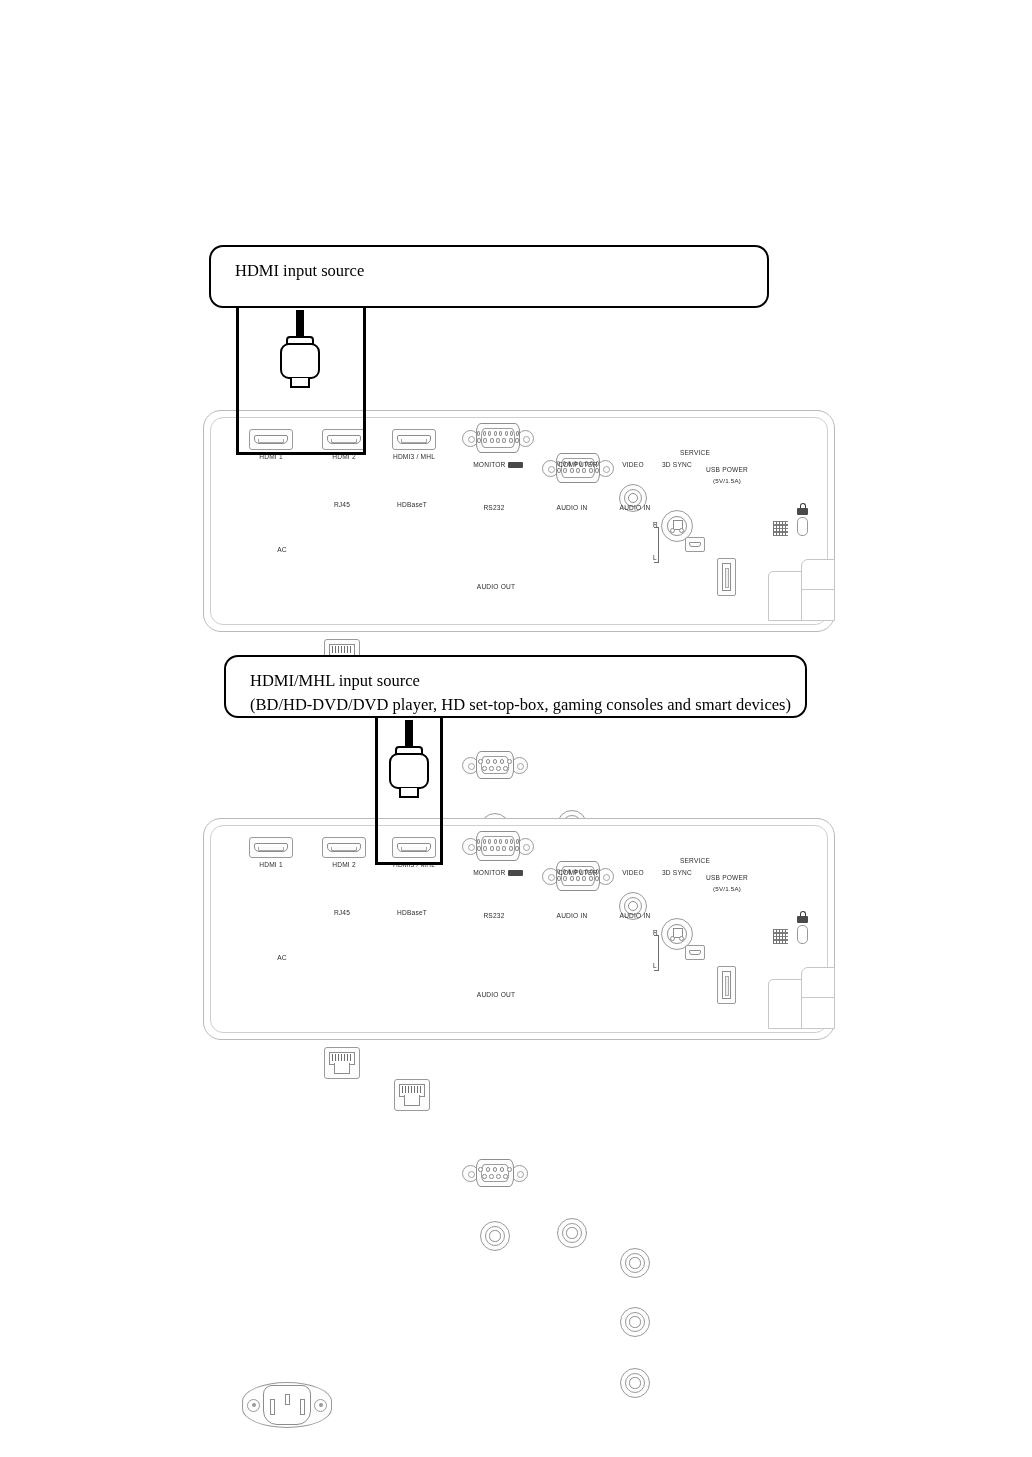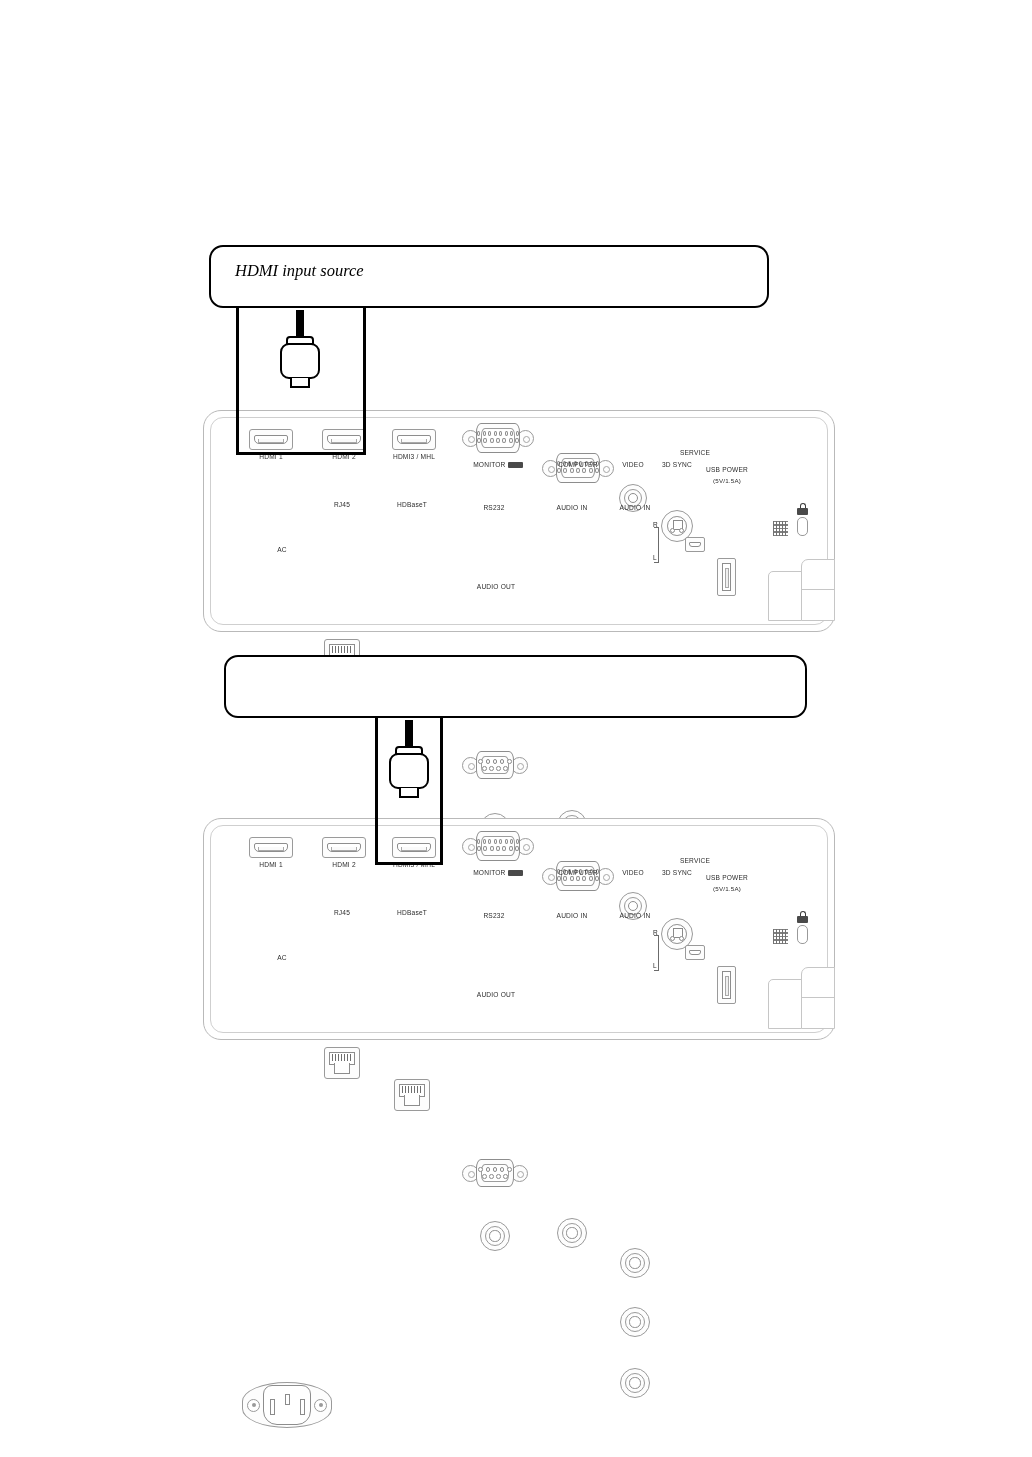--- a/index.html
+++ b/index.html
@@ -260,21 +260,21 @@
   .rl-bar{position:absolute;width:1.2px;background:#6b6b6b;}
   .rl-t{position:absolute;width:5px;height:1.2px;background:#6b6b6b;}
   .rl-txt{
     position:absolute;font-family:"Liberation Sans",sans-serif;
     font-size:6.5px;color:#2b2b2b;
   }
 </style>
 </head>
 <body>
 
-<div class="callout" style="left:209px;top:245px;width:560px;height:63px;font-style:italic;">
+<div class="callout" style="left:209px;top:245px;width:560px;height:63px;">
   <div class="line">HDMI input source</div>
 </div>
 
 <div class="leader" style="left:236px;top:306px;width:130px;height:152px;">
   <div class="seg" style="left:0;top:0;width:3px;height:149px;"></div>
   <div class="seg" style="left:0;top:146px;width:130px;height:3px;"></div>
   <div class="seg" style="left:127px;top:0;width:3px;height:149px;"></div>
 </div>
 
 <div class="plug" style="left:272px;top:310px;width:56px;height:80px;">
@@ -451,20 +451,22 @@
     </div>
   <div class="port lockslot" style="left:593px;top:106px;"></div>
   <div class="port qrmark" style="left:569px;top:110px;"></div>
 
   <div class="brk" style="left:564px;top:160px;width:34px;height:50px;border-radius:5px 0 0 0;"></div>
   <div class="brk" style="left:597px;top:148px;width:34px;height:62px;border-radius:7px 0 0 0;"></div>
   <div class="brk" style="left:597px;top:178px;width:34px;height:1.4px;border:none;background:#c6c6c6;"></div>
 </div>
 
 <div class="callout" style="left:224px;top:655px;width:583px;height:63px;">
+  <div class="line">HDMI/MHL input source</div>
+  <div class="line">(BD/HD-DVD/DVD player, HD set-top-box, gaming consoles and smart devices)</div>
 </div>
 
 <div class="leader" style="left:375px;top:716px;width:68px;height:152px;">
   <div class="seg" style="left:0;top:0;width:3px;height:149px;"></div>
   <div class="seg" style="left:0;top:146px;width:68px;height:3px;"></div>
   <div class="seg" style="left:65px;top:0;width:3px;height:149px;"></div>
 </div>
 
 <div class="plug" style="left:381px;top:720px;width:56px;height:80px;">
   <div class="cord" style="left:24px;top:0;width:8px;height:28px;"></div>

